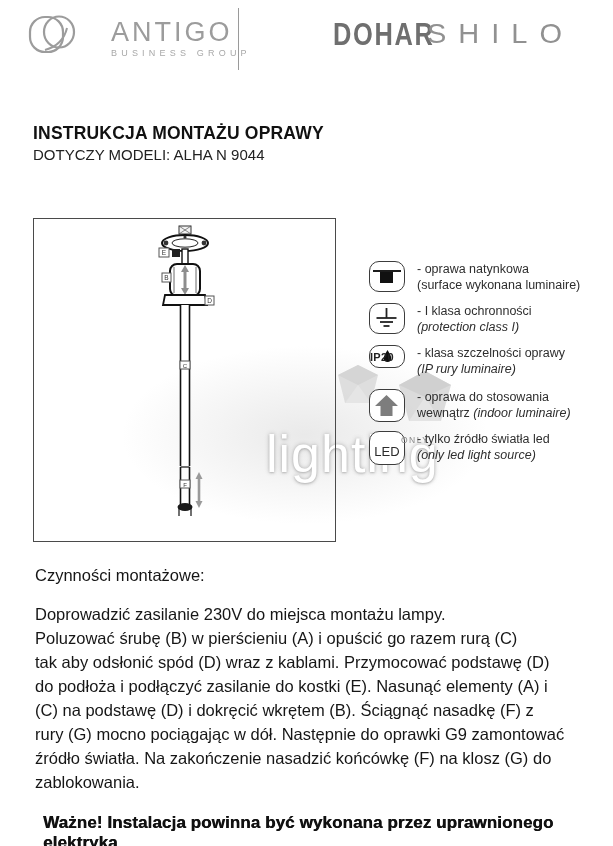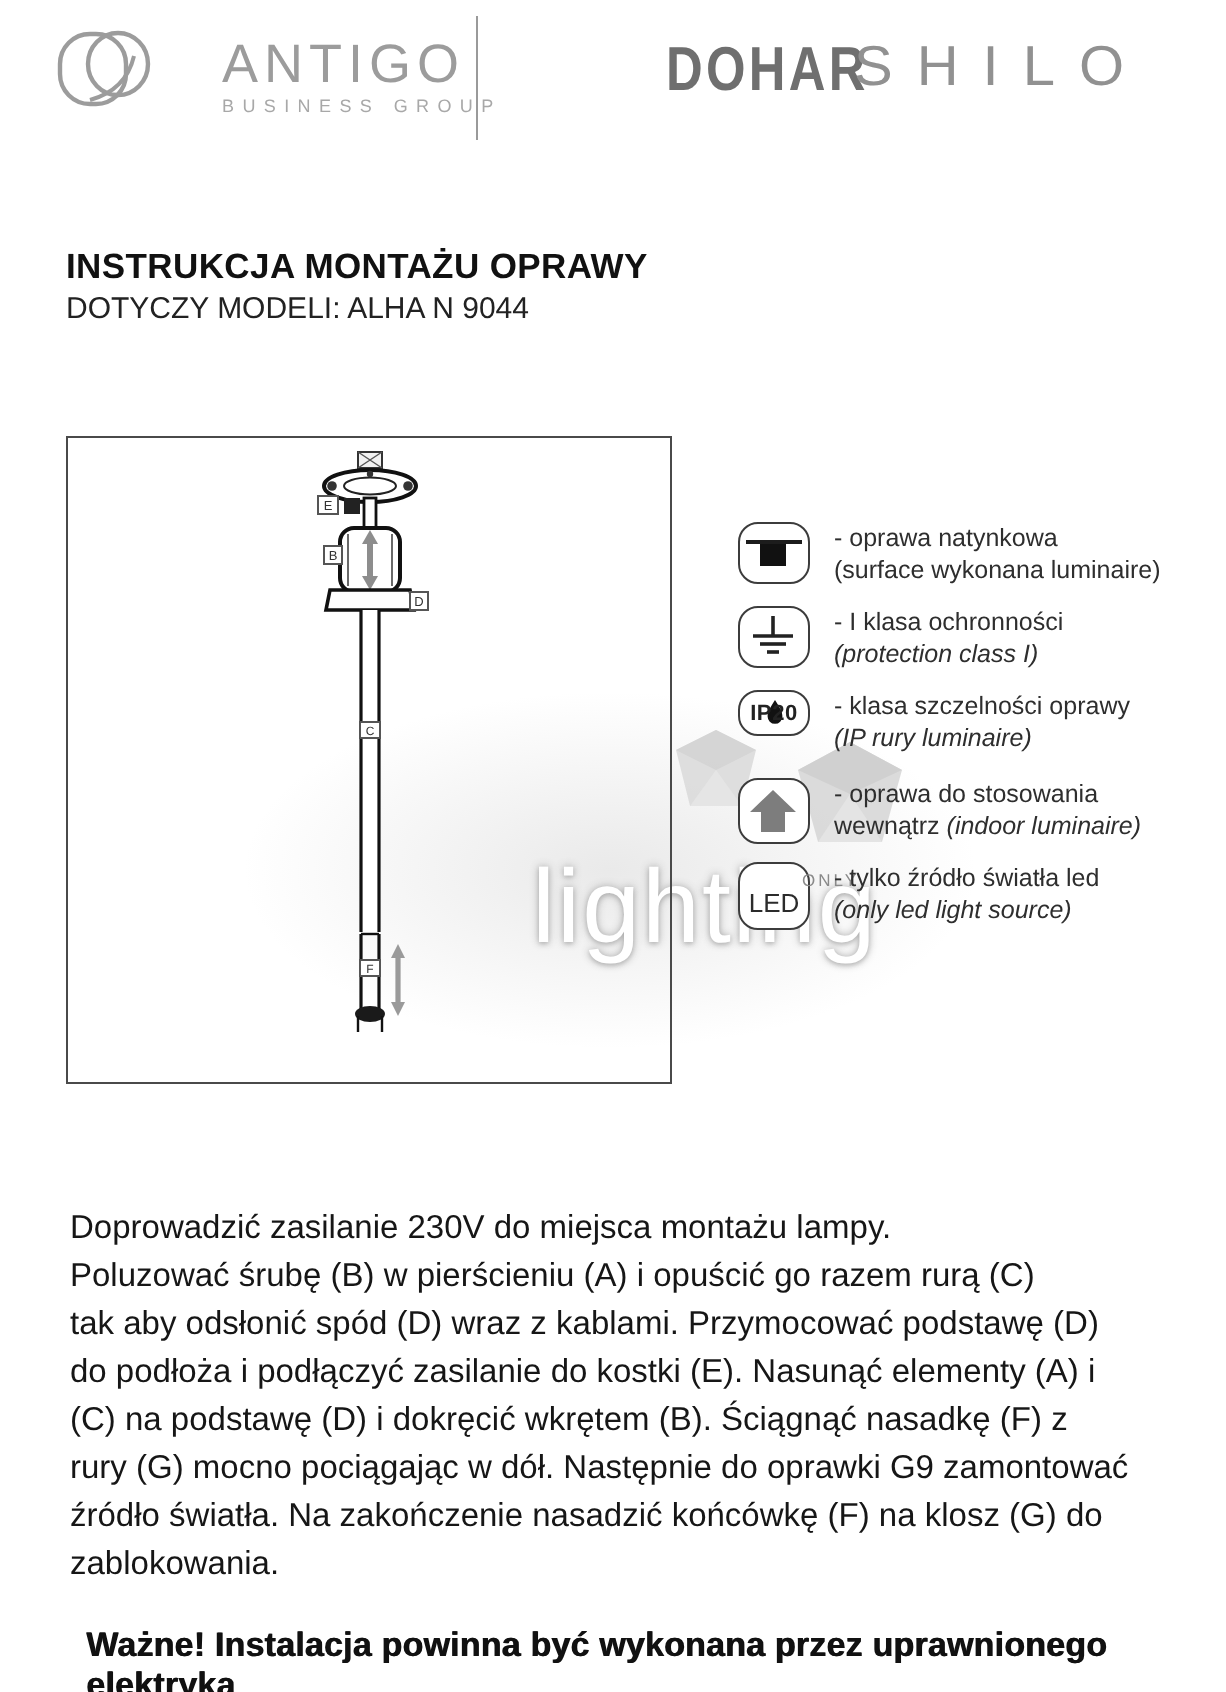--- a/index.html
+++ b/index.html
@@ -41,21 +41,21 @@
   
   .icon-row { position:absolute; left:369px; z-index:2; }
   .icon-box { position:relative; width:36px; border:1.7px solid #3c3c3c; border-radius:10px; background:#fff; }
   .icon-text { position:absolute; left:48px; top:1px; width:190px; font-size:12.5px; line-height:15.5px; color:#2e2e2e; white-space:nowrap; }
   .it-italic { font-style:italic; }
   
   #icon1 .icon-box { height:31px; }
   #i1-line { position:absolute; left:3px; right:3px; top:8px; height:2px; background:#1c1c1c; }
   #i1-block { position:absolute; left:10px; top:10px; width:13px; height:11px; background:#111; }
   
-  #icon3 .icon-box { height:23px; text-align:center; }
+  #icon3 .icon-box { height:23px; text-align:left; }
   #i3-badge { position:absolute; left:0; right:0; bottom:4px; font-size:11px; font-weight:700; color:#222; letter-spacing:.3px; }
   
   #icon5 .icon-box { height:34px; text-align:center; padding-top:4px; }
   #i5-top { font-size:8.5px; letter-spacing:1.5px; color:#8a8a8a; line-height:9px;padding-left:31px; }
   #i5-bottom { font-size:13px; font-weight:400; color:#2b2b2b; line-height:14px; }
   
   #inst-heading { position:absolute; left:35px; top:566px; font-size:16.5px; color:#161616; }
   #inst-body { position:absolute; left:35px; top:602px; width:570px; font-size:16.5px; line-height:24px;
     color:#161616; white-space:pre-line; }
   
@@ -209,20 +209,21 @@
     <div class="icon-box">
       <div id="i5-top">ONLY</div>
       <div id="i5-bottom">LED</div>
     </div>
     <div class="icon-text">
       <span>- tylko źródło światła led</span><br>
       <span></span><span class="it-italic">(only led light source)</span>
     </div>
   </div>
 
+  <div id="inst-heading">Czynności montażowe:</div>
   <div id="inst-body"> Doprowadzić zasilanie 230V do miejsca montażu lampy.
 Poluzować śrubę (B) w pierścieniu (A) i opuścić go razem rurą (C)
 tak aby odsłonić spód (D) wraz z kablami. Przymocować podstawę (D)
 do podłoża i podłączyć zasilanie do kostki (E). Nasunąć elementy (A) i
 (C) na podstawę (D) i dokręcić wkrętem (B). Ściągnąć nasadkę (F) z
 rury (G) mocno pociągając w dół. Następnie do oprawki G9 zamontować
 źródło światła. Na zakończenie nasadzić końcówkę (F) na klosz (G) do
 zablokowania.</div>
 
   <div id="warning">Ważne! Instalacja powinna być wykonana przez uprawnionego elektryka</div>

